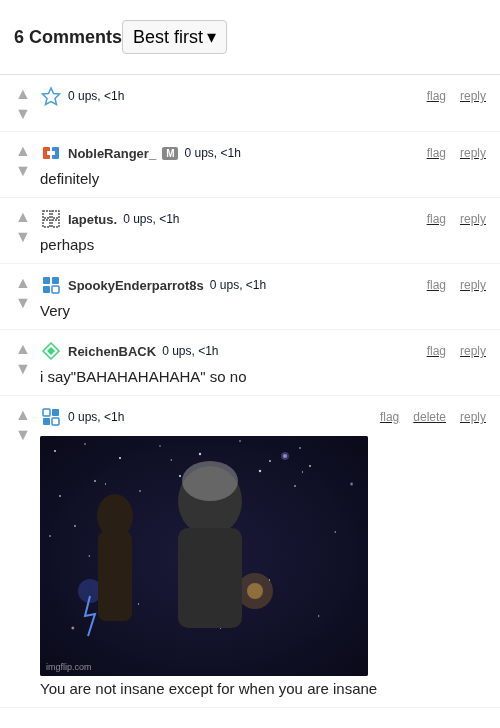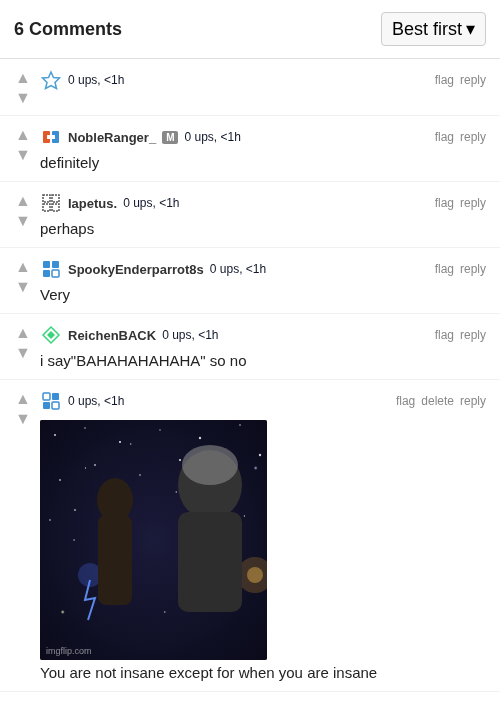--- a/index.html
+++ b/index.html
@@ -7,22 +7,22 @@
       font-family: Arial, sans-serif;
       background: #fff;
       width: 500px;
       min-height: 728px;
       color: #222;
       font-size: 14px;
     }
     .header {
       display: flex;
       align-items: center;
-      justify-content: space-between;
-      padding: 12px 14px;
+      justify-content: flex-start;
+      padding: 20px 14px;
       border-bottom: 1px solid #e0e0e0;
     }
     .header-title {
       font-size: 18px;
       font-weight: bold;
       color: #222;
     }
     .sort-btn {
       border: 1px solid #ccc;
       background: #f8f8f8;
@@ -91,38 +91,39 @@
       border-radius: 2px;
       font-weight: bold;
     }
     .meta-info {
       color: #0f172a;
       font-size: 12px;
     }
     .comment-actions {
       margin-left: auto;
       display: flex;
-      gap: 6px;
+      gap: 14px;
       font-size: 12px;
+      text-decoration: underline;
     }
     .action-link {
       color: #888;
       cursor: pointer;
       text-decoration: none;
     }
     .action-link.delete { color: #888; }
     .comment-text {
       font-size: 15px;
       color: #222;
       margin-top: 2px;
       line-height: 1.4;
     }
     .comment-image {
       margin-top: 8px;
-      width: 227px;
+      width: 328px;
       height: 240px;
       background: #b91c1c;
       border-radius: 2px;
       overflow: hidden;
       position: relative;
     }
     
     .watermark {
       position: absolute;
       bottom: 4px;

